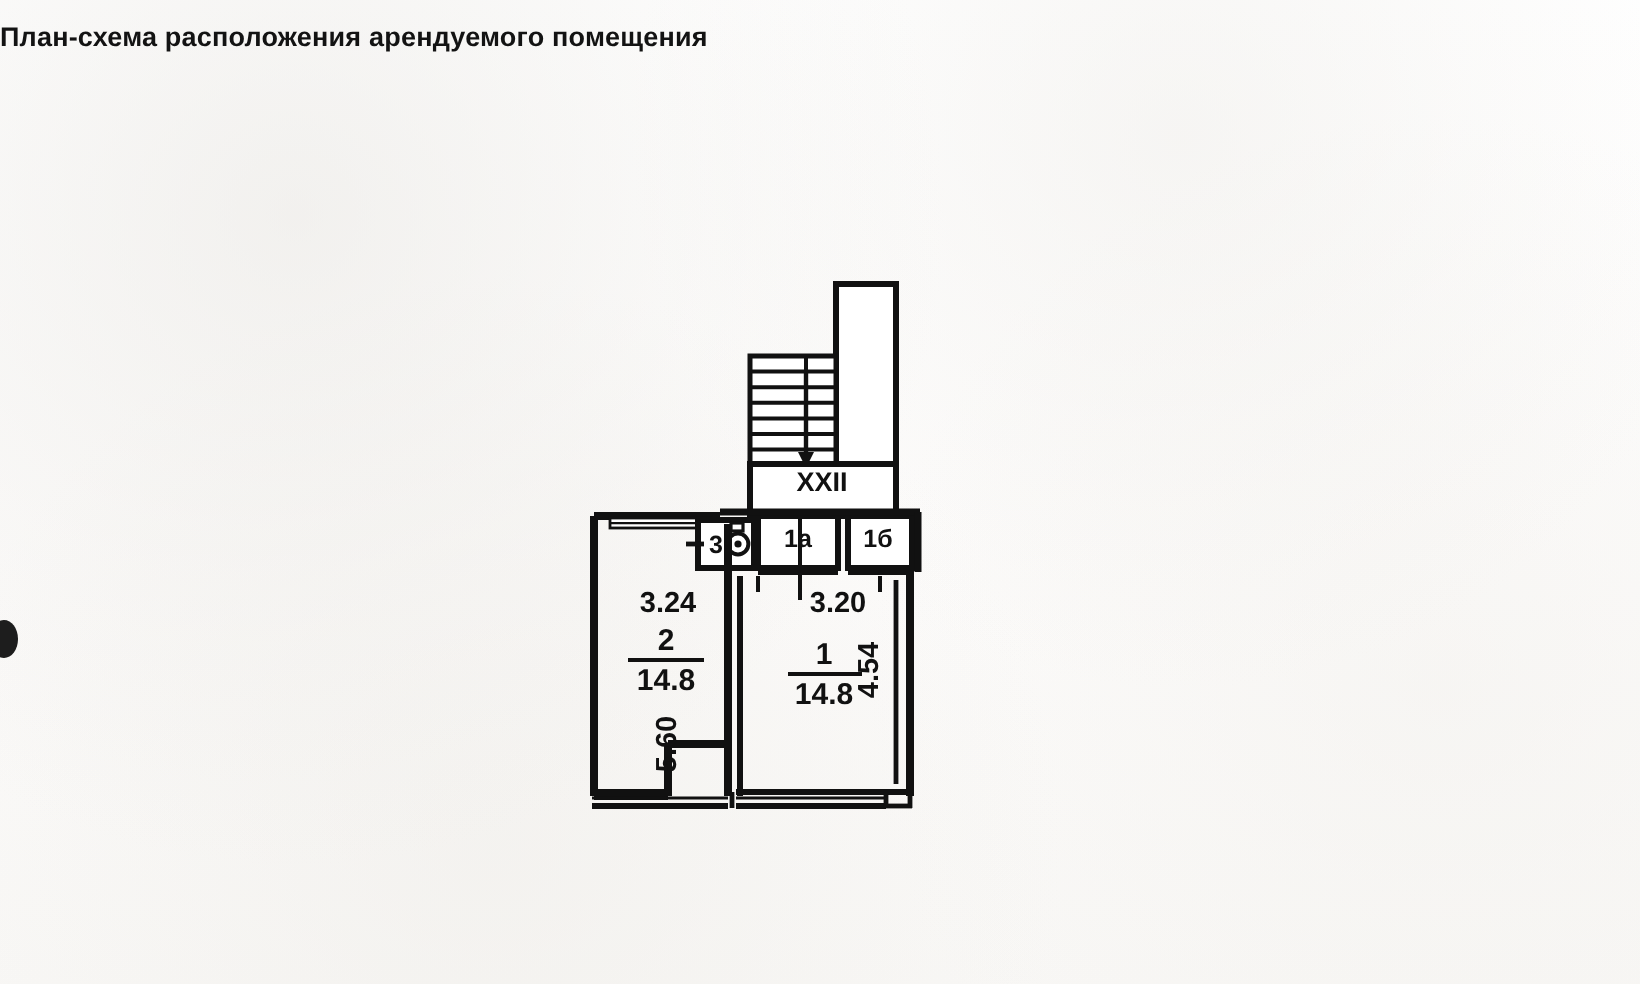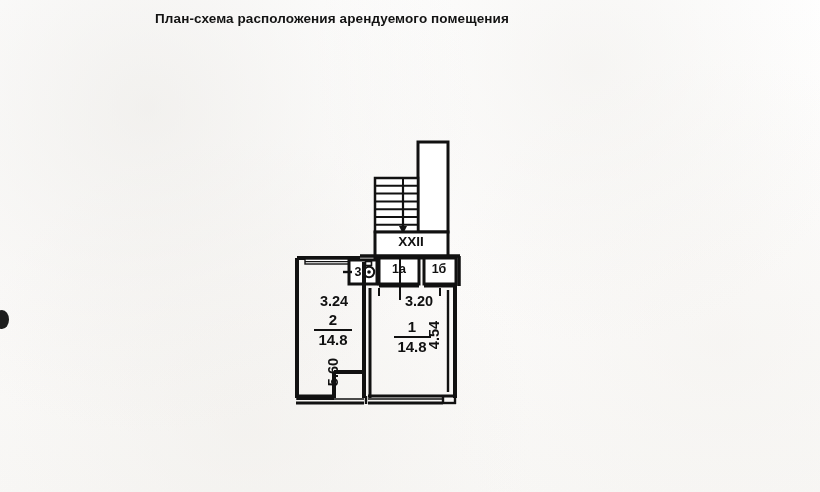--- a/index.html
+++ b/index.html
@@ -28,21 +28,21 @@
       radial-gradient(circle at 88% 70%, rgba(240,238,234,0.4) 0%, rgba(255,255,255,0) 36%),
       linear-gradient(180deg, #ffffff 0%, #fcfbfa 60%, #f8f7f5 100%);
     pointer-events: none;
   }
 
   .title {
     position: absolute;
     left: 0;
     top: 11px;
     width: 664px;
-    text-align: center;
+    text-align: left;
     font-family: "Liberation Sans", sans-serif;
     font-size: 13.5px;
     font-weight: bold;
     color: #131313;
     letter-spacing: 0.1px;
   }
 
   #plan-svg {
     position: absolute;
     left: 0;

